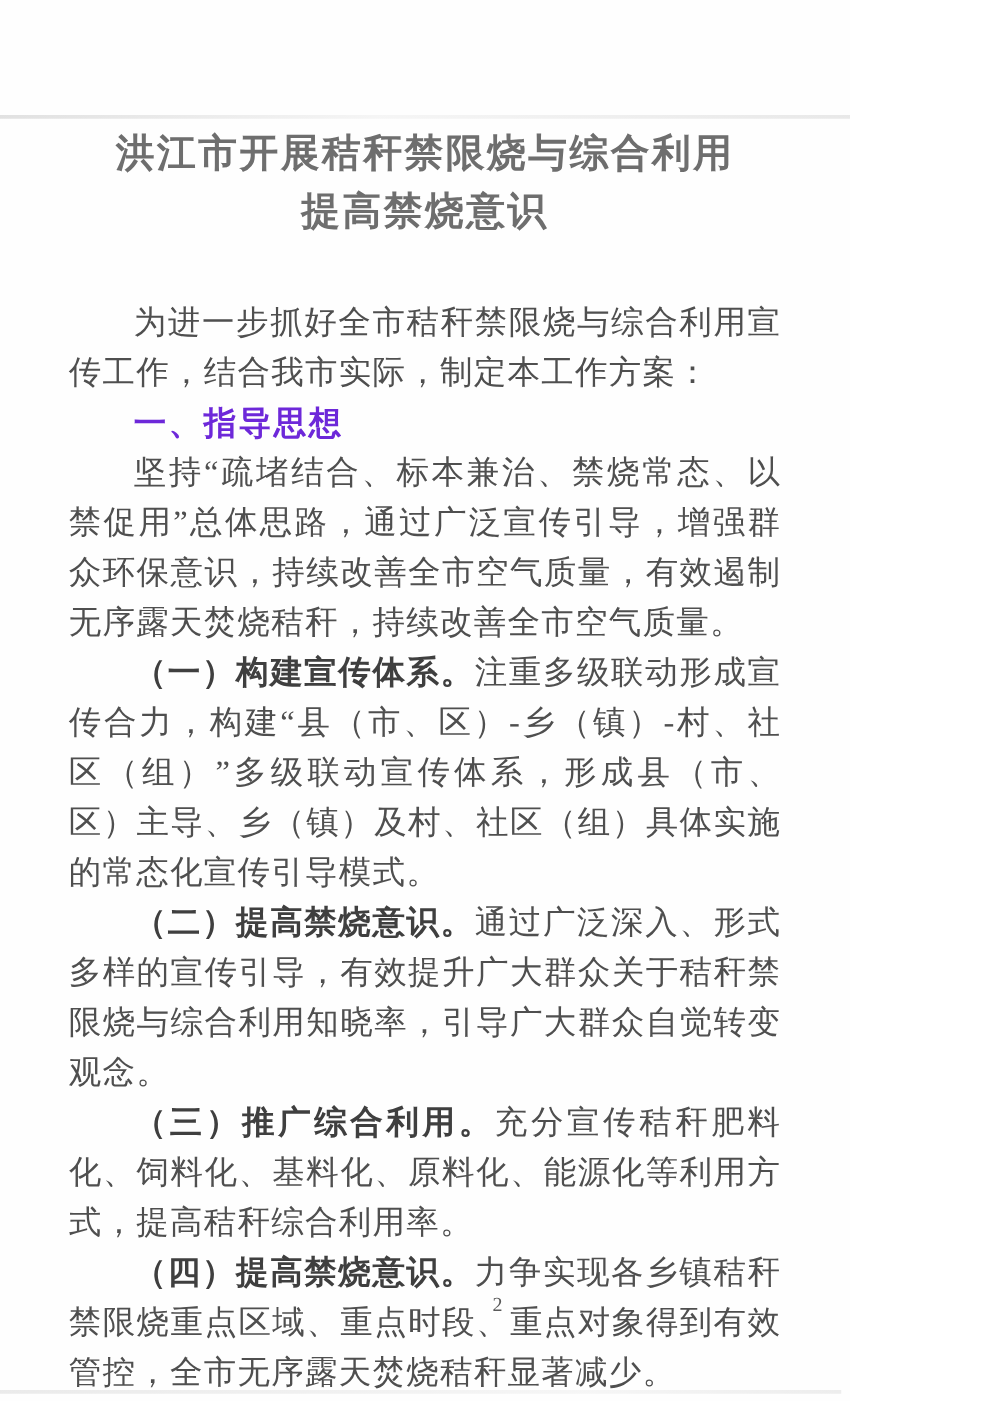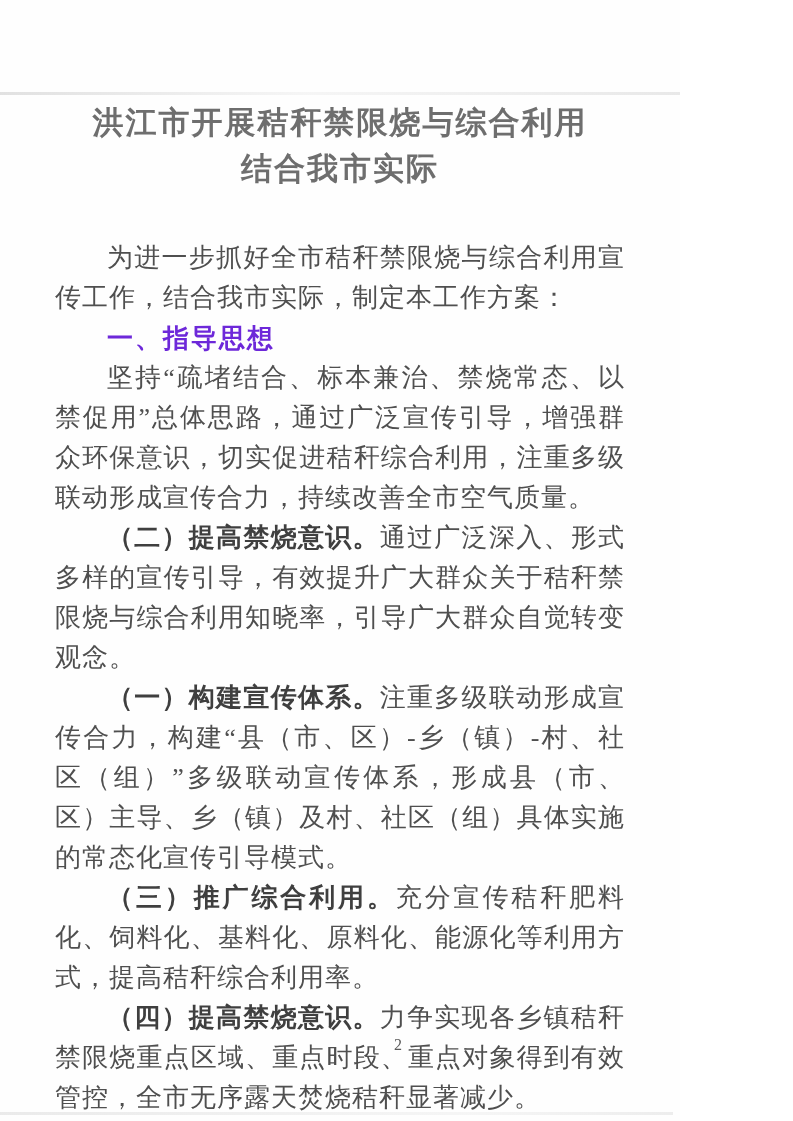--- a/index.html
+++ b/index.html
@@ -105,34 +105,34 @@
   <div class="streak-top"></div>
   <div class="streak-bottom"></div>
   <div class="edge-right"></div>
   <div class="mark mark-1"></div>
   <div class="mark mark-2"></div>
   <div class="mark mark-3"></div>
   <div class="mark mark-4"></div>
 
   <div class="doc-title">
     <div>洪江市开展秸秆禁限烧与综合利用</div>
-    <div>结合我市实际</div>
+    <div>提高禁烧意识</div>
   </div>
 
   <div class="content">
   <p class="body"><span class="rest">为进一步抓好全市秸秆禁限烧与综合利用宣传工作，结合我市实际，制定本工作方案：</span></p>
 
   <p class="heading">一、指导思想</p>
 
-  <p class="body"><span class="rest">坚持“疏堵结合、标本兼治、禁烧常态、以禁促用”总体思路，通过广泛宣传引导，增强群众环保意识，切实促进秸秆综合利用，注重多级联动形成宣传合力，持续改善全市空气质量。</span></p>
+  <p class="body"><span class="rest">坚持“疏堵结合、标本兼治、禁烧常态、以禁促用”总体思路，通过广泛宣传引导，增强群众环保意识，持续改善全市空气质量，有效遏制无序露天焚烧秸秆，持续改善全市空气质量。</span></p>
 
 
+  <p class="body"><span class="lead">（一）构建宣传体系。</span><span class="rest">注重多级联动形成宣传合力，构建“县（市、区）-乡（镇）-村、社区（组）”多级联动宣传体系，形成县（市、区）主导、乡（镇）及村、社区（组）具体实施的常态化宣传引导模式。</span></p>
+
   <p class="body"><span class="lead">（二）提高禁烧意识。</span><span class="rest">通过广泛深入、形式多样的宣传引导，有效提升广大群众关于秸秆禁限烧与综合利用知晓率，引导广大群众自觉转变观念。</span></p>
-
-  <p class="body"><span class="lead">（一）构建宣传体系。</span><span class="rest">注重多级联动形成宣传合力，构建“县（市、区）-乡（镇）-村、社区（组）”多级联动宣传体系，形成县（市、区）主导、乡（镇）及村、社区（组）具体实施的常态化宣传引导模式。</span></p>
 
   <p class="body"><span class="lead">（三）推广综合利用。</span><span class="rest">充分宣传秸秆肥料化、饲料化、基料化、原料化、能源化等利用方式，提高秸秆综合利用率。</span></p>
 
   <p class="body"><span class="lead">（四）提高禁烧意识。</span><span class="rest">力争实现各乡镇秸秆禁限烧重点区域、重点时段、重点对象得到有效管控，全市无序露天焚烧秸秆显著减少。</span></p>
 </div>
 
   <div class="page-number">2</div>
 </div>
 
 </body></html>

